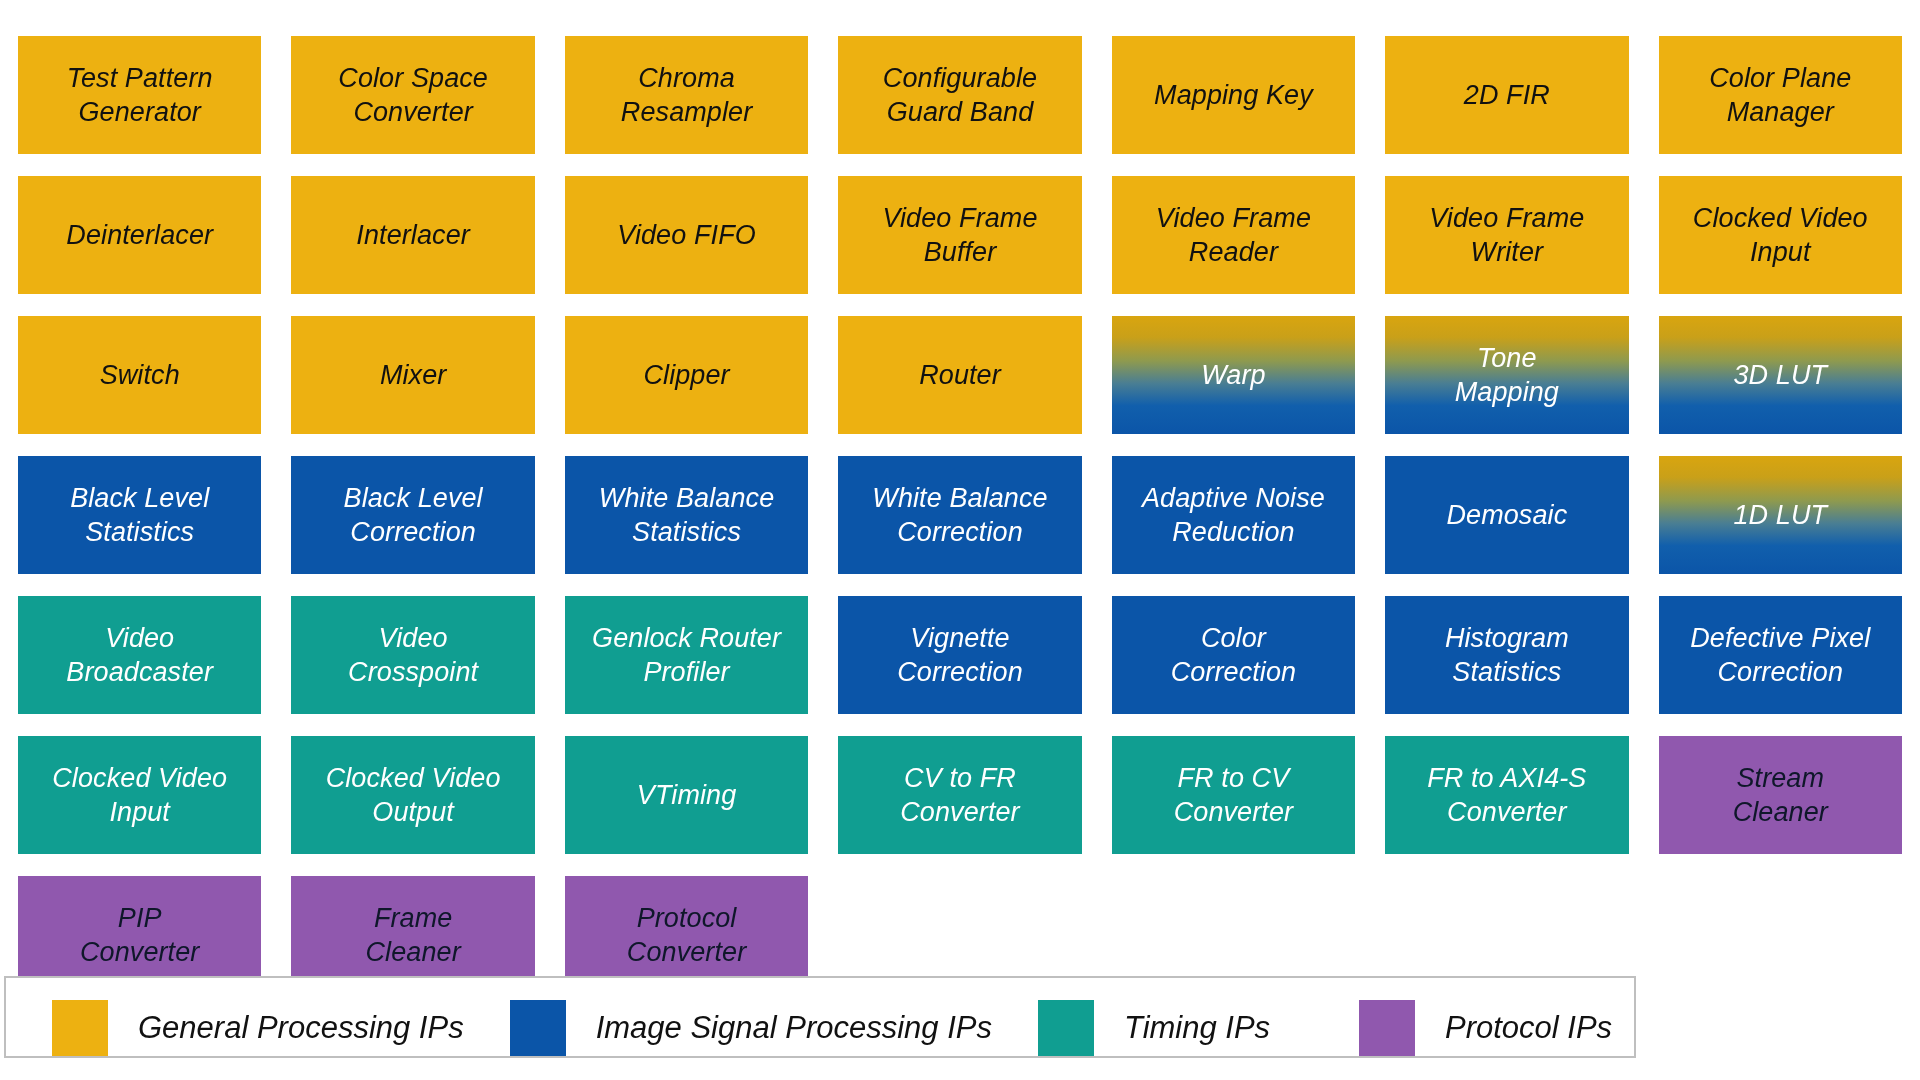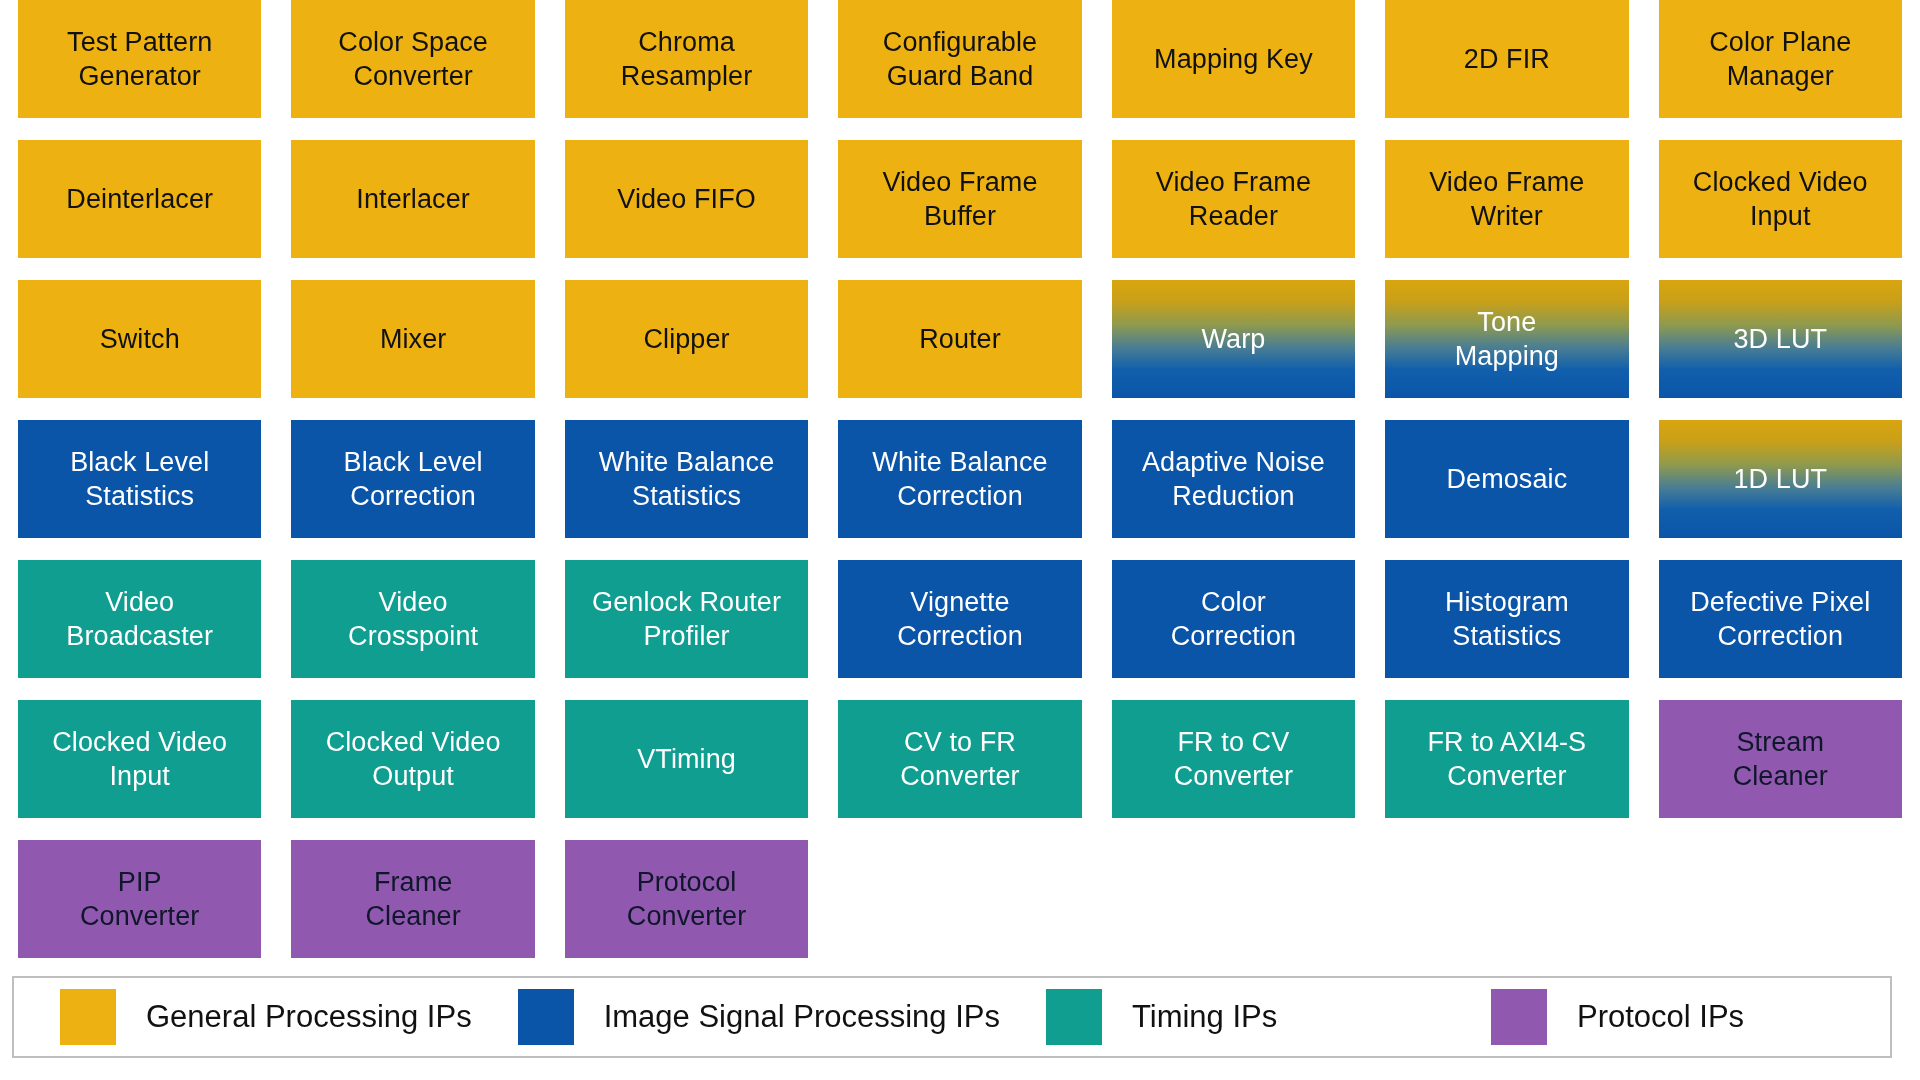--- a/index.html
+++ b/index.html
@@ -14,21 +14,22 @@
     overflow: hidden;
     font-family: "Liberation Sans", sans-serif;
     -webkit-font-smoothing: antialiased;
   }
 
   #board {
     position: relative;
     width: 1920px;
     height: 1080px;
     box-sizing: border-box;
-    padding: 0 18px 0 18px;
+    padding: 36px 18px 0 18px;
+    font-style: italic;
   }
 
   
   .grid {
     display: grid;
     grid-template-columns: repeat(7, 1fr);
     grid-auto-rows: 118px;
     column-gap: 30px;
     row-gap: 22px;
     width: 1884px;
@@ -71,29 +72,29 @@
   }
 
   .tile-label {
     display: block;
     white-space: pre-line;
   }
 
   
   .legend {
     position: absolute;
-    left: 12px;
+    left: 4px;
     top: 976px;
-    width: 1880px;
+    width: 1632px;
     height: 82px;
     box-sizing: border-box;
     border: 2px solid #BFBFBF;
     background: #ffffff;
     display: flex;
-    align-items: center;
+    align-items: flex-end;
   }
 
   .legend-item {
     display: flex;
     align-items: center;
     flex: 1 1 0;
     padding-left: 46px;
     box-sizing: border-box;
   }
 

